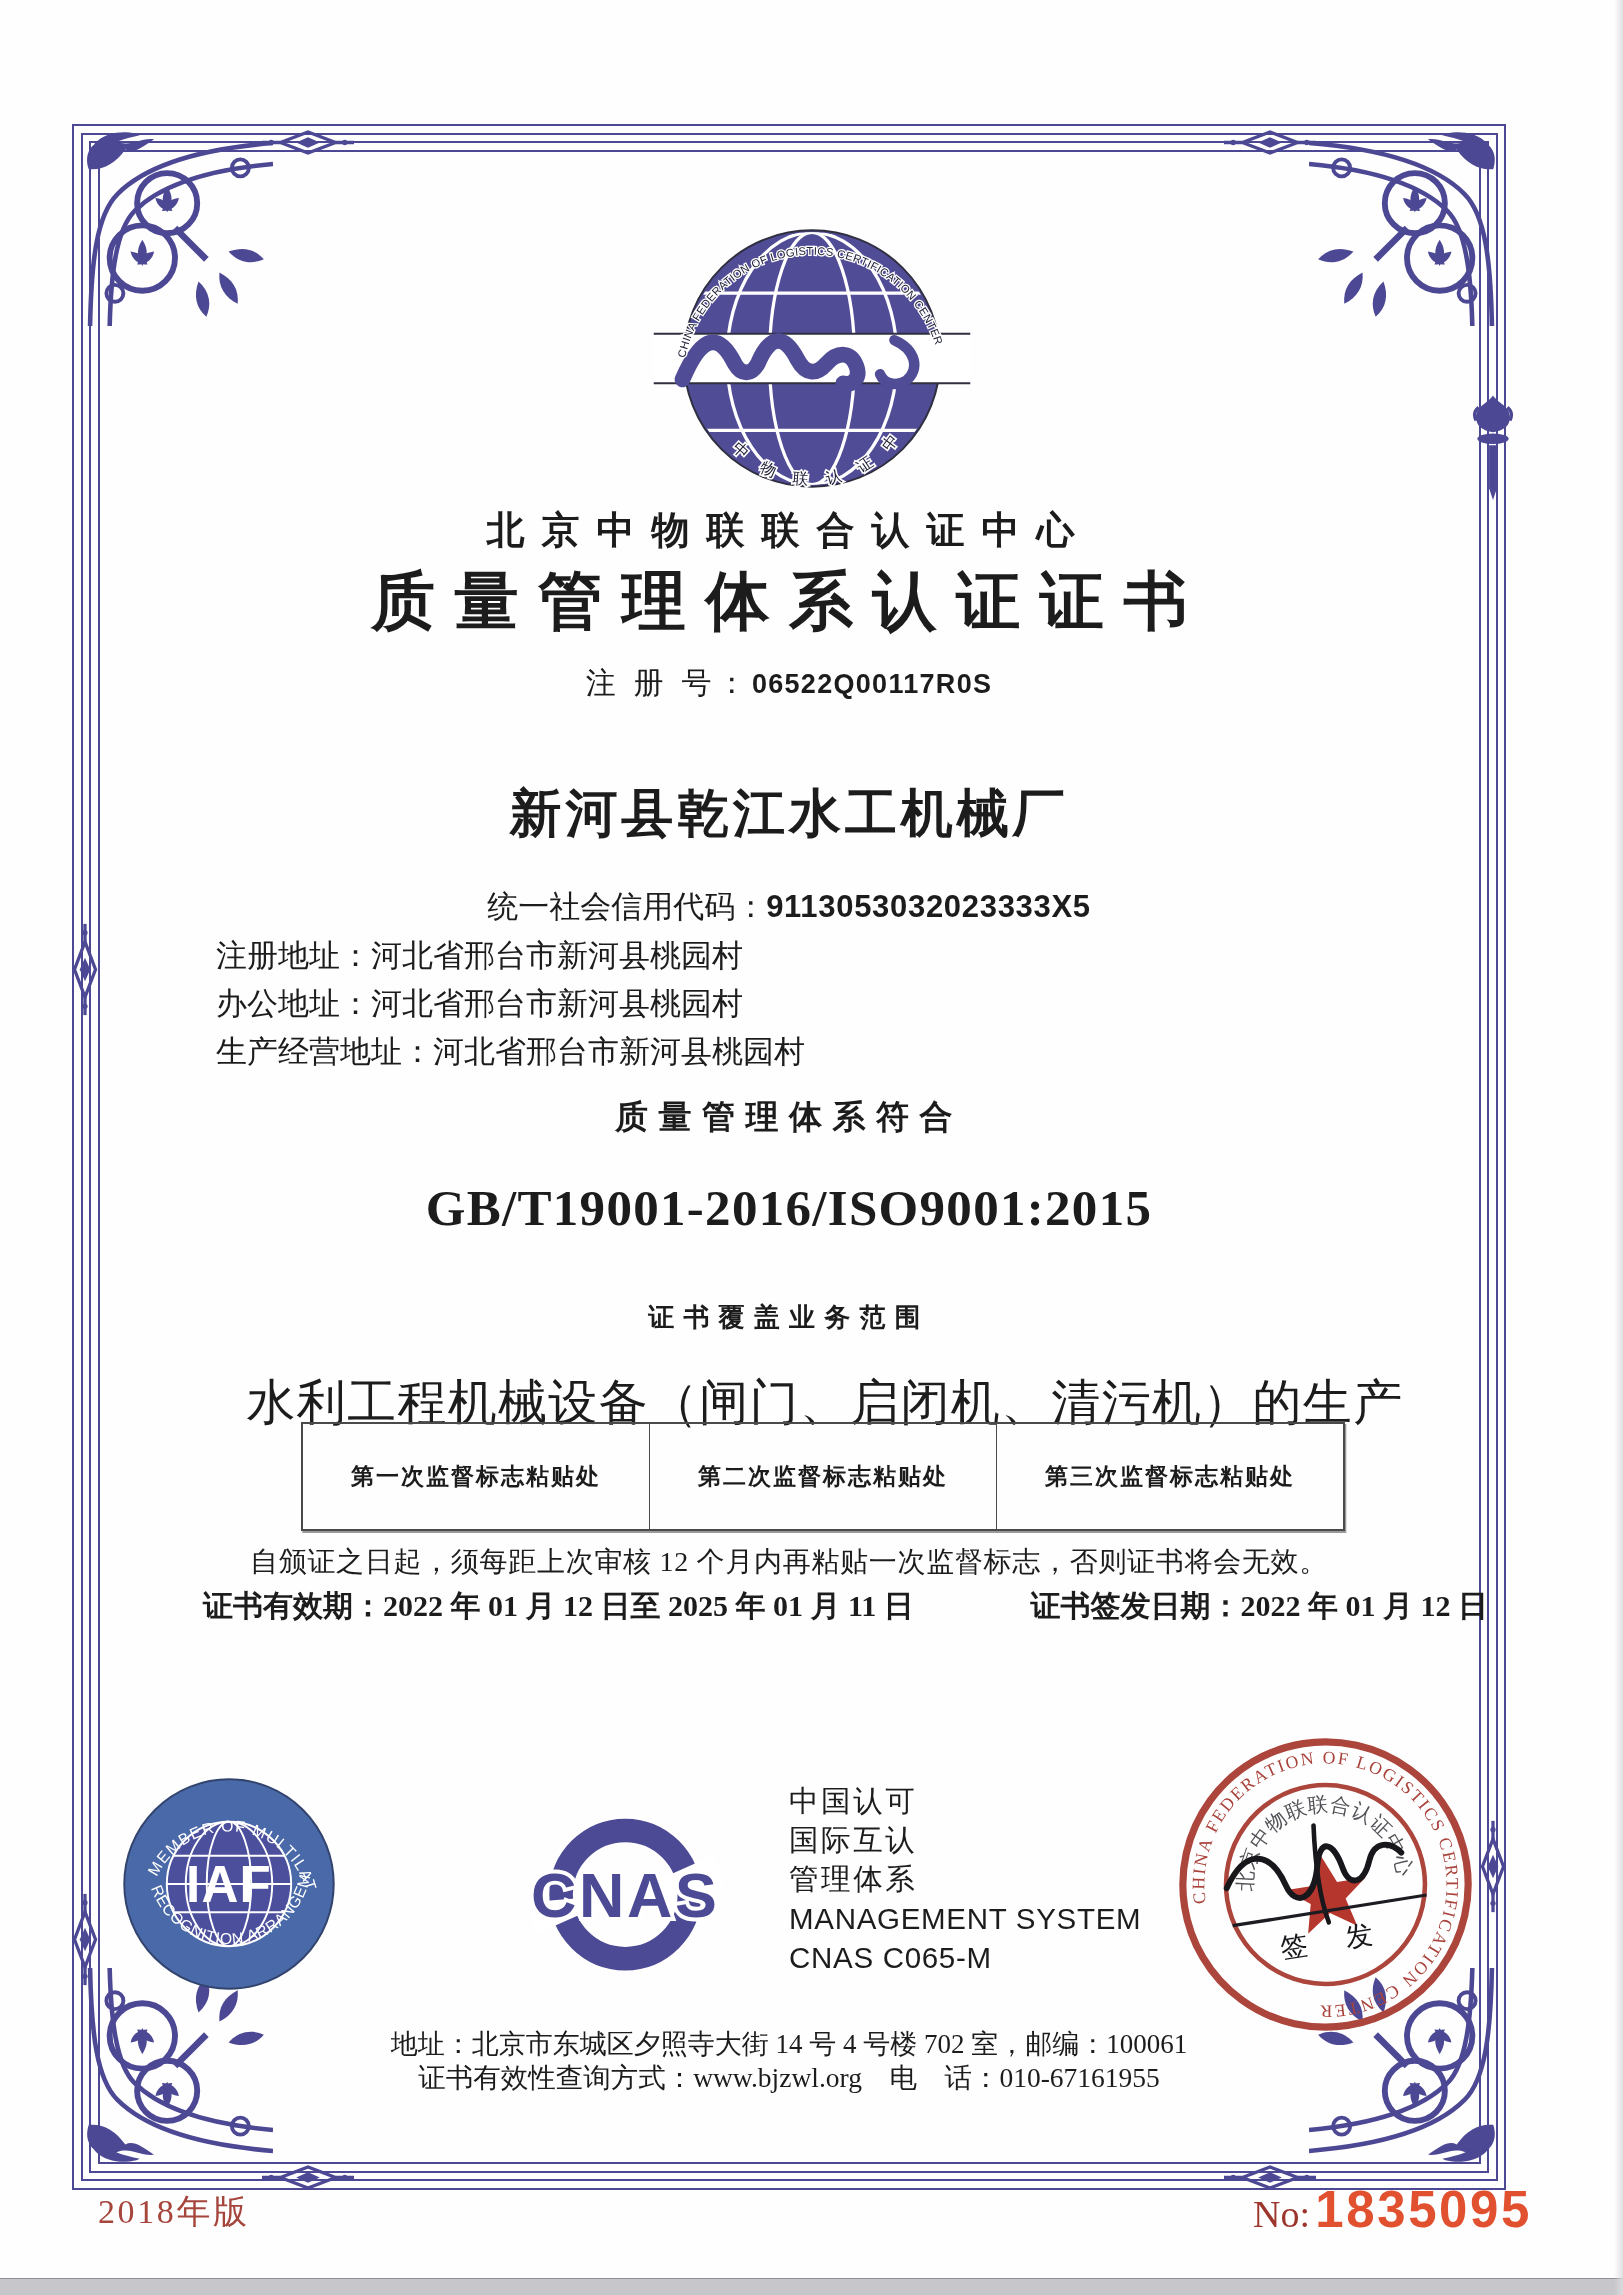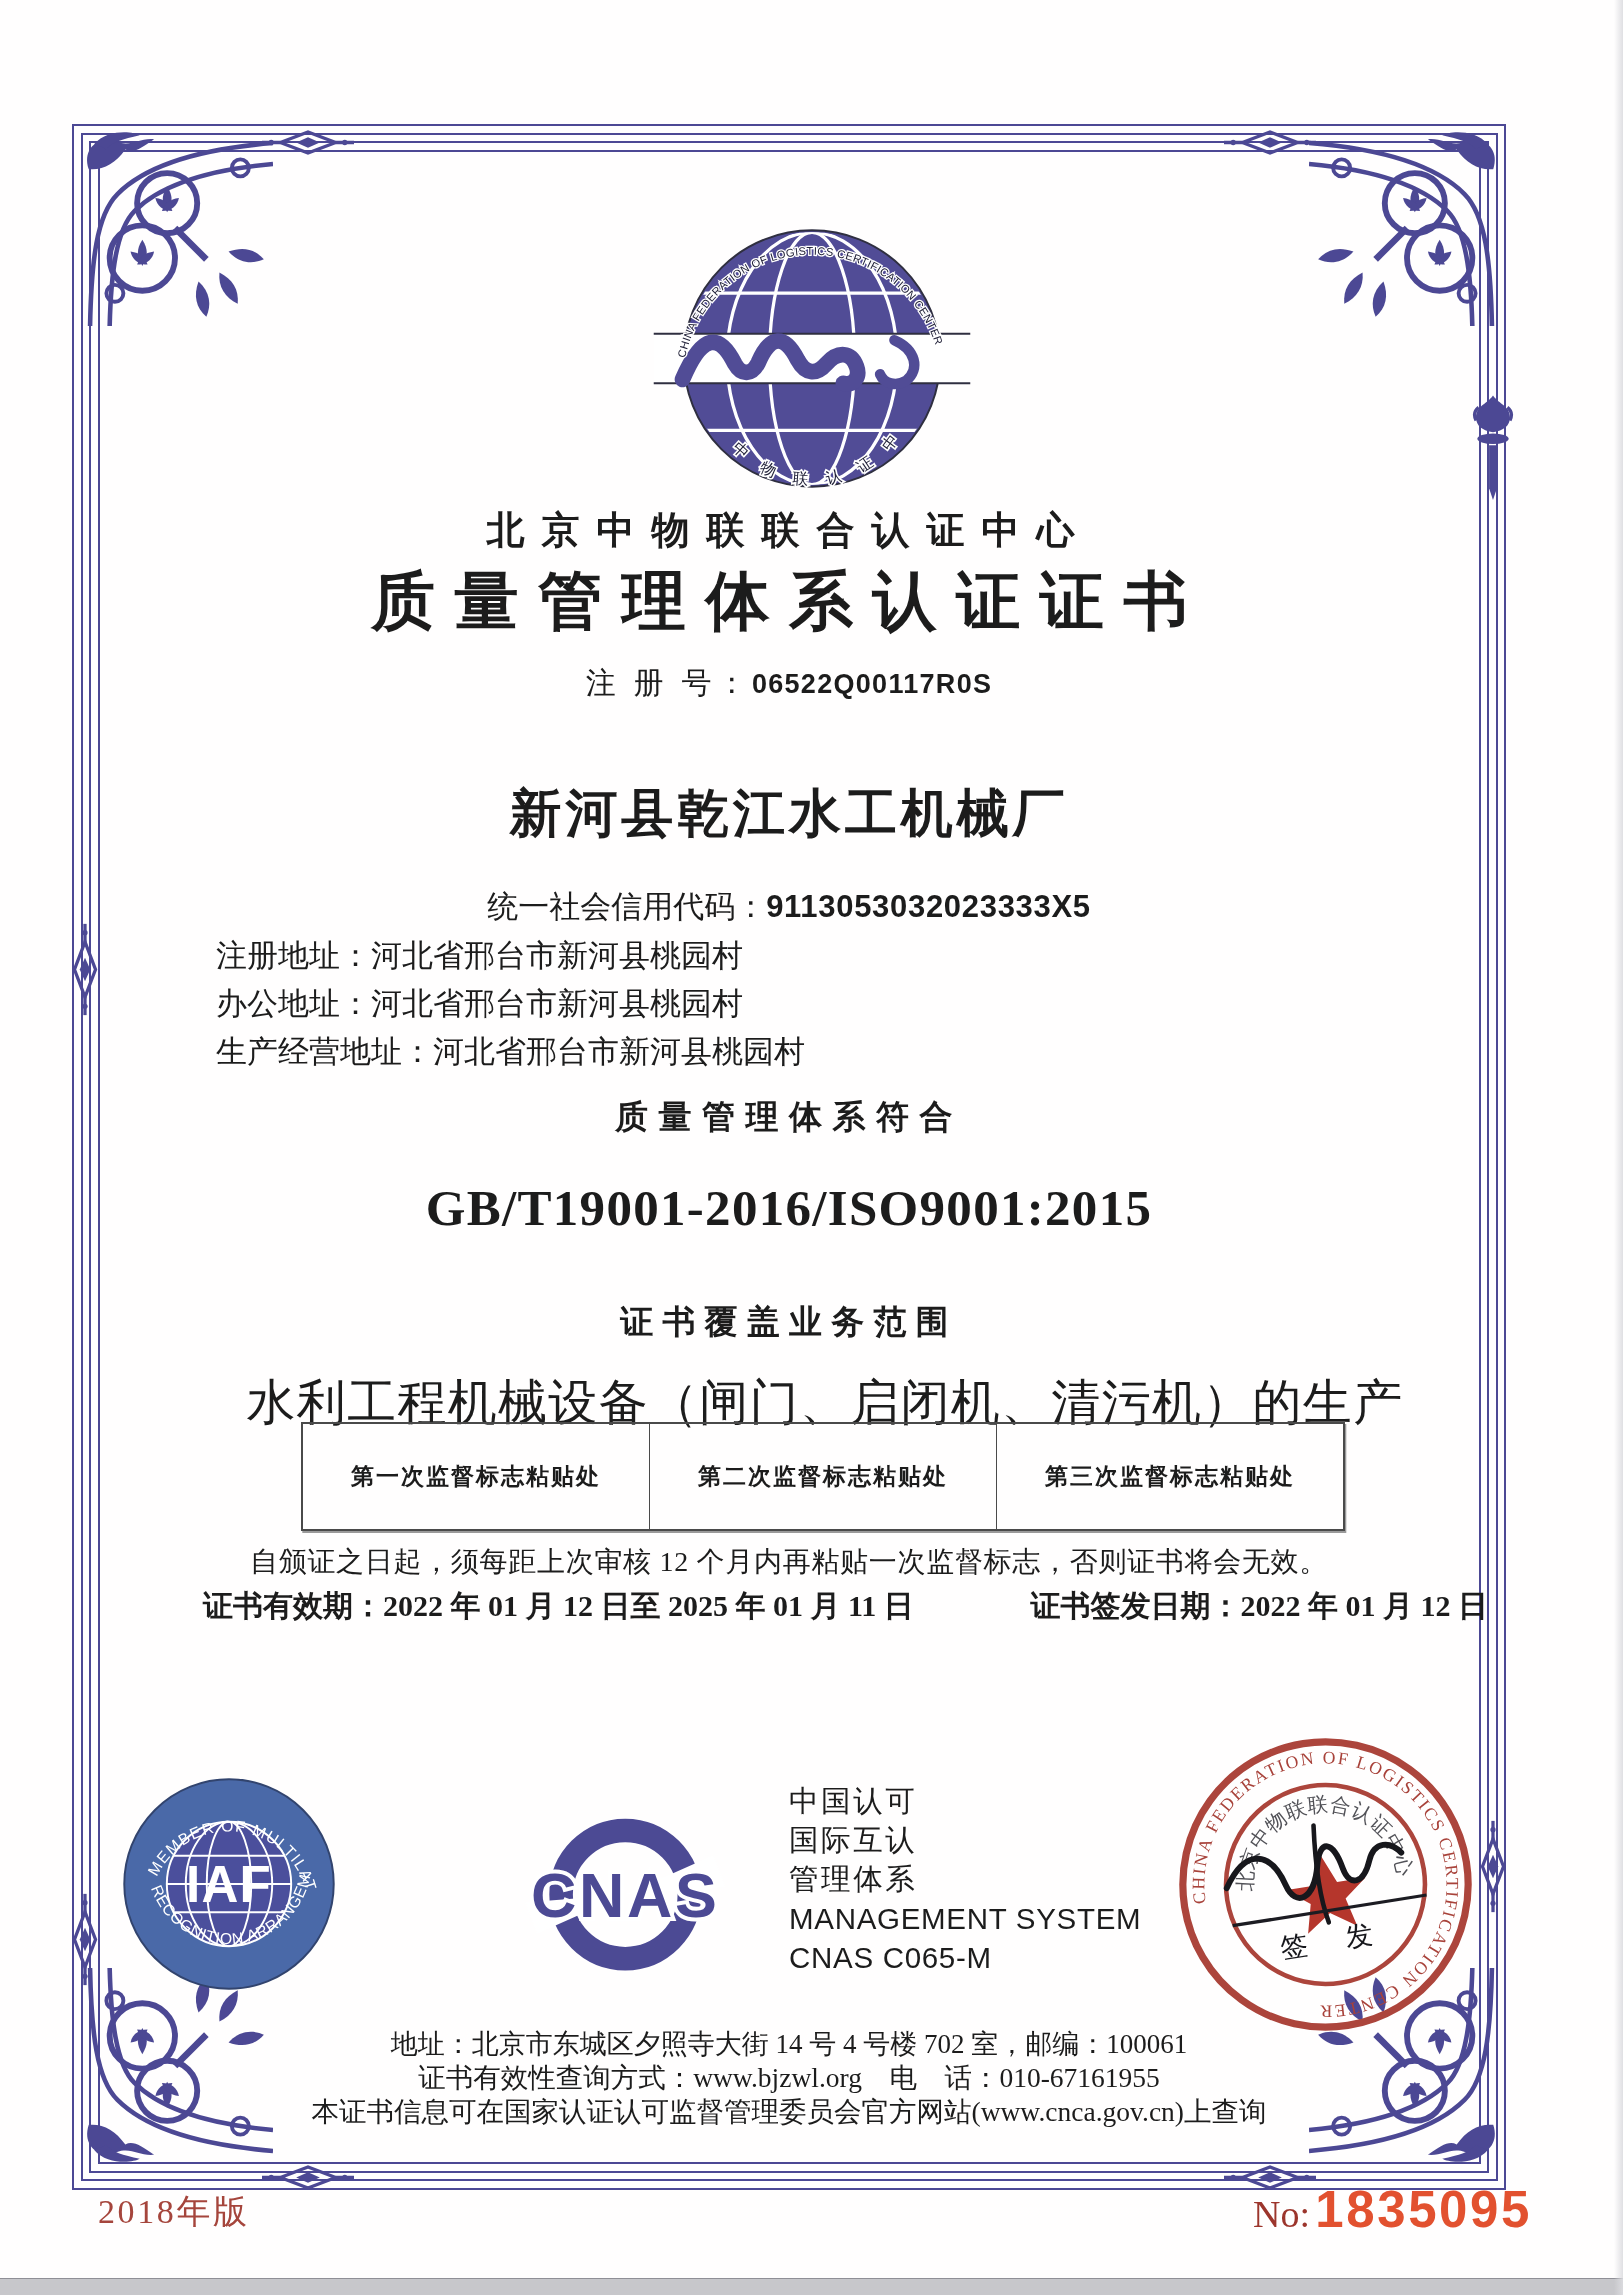--- a/index.html
+++ b/index.html
@@ -20,21 +20,21 @@
   .issuer{top:505px;font-size:38px;font-weight:bold;letter-spacing:17px;}
   .title{top:558px;font-size:64px;font-weight:bold;letter-spacing:19.6px;}
   .regline{top:663px;font-size:30px;letter-spacing:5.2px;}
   .regno{font-family:"Liberation Sans","DejaVu Sans",sans-serif;font-weight:bold;font-size:27px;letter-spacing:1.3px;}
   .company{top:779px;font-size:52px;font-weight:bold;letter-spacing:3.9px;}
   .credit{top:886px;font-size:31px;}
   .creditv{font-family:"Liberation Sans","DejaVu Sans",sans-serif;font-weight:bold;letter-spacing:0.7px;}
   .addr{left:216px;width:1179px;text-align:left;font-size:31px;}
   .conform{top:1095px;font-size:33px;font-weight:bold;letter-spacing:10.5px;}
   .gbt{top:1179px;font-size:51px;font-weight:bold;letter-spacing:1.3px;font-family:"Liberation Serif","DejaVu Serif",serif;}
-  .scopetitle{top:1300px;font-size:33px;font-weight:bold;letter-spacing:9.2px;}
+  .scopetitle{top:1300px;font-size:26px;font-weight:bold;letter-spacing:9.2px;}
   .scope{top:1370px;font-size:49px;letter-spacing:1.3px;padding-left:36px;}
   .suptable{left:301px;top:1422px;width:1040px;height:105px;border:2px solid #4a4a4a;
             box-shadow:1.3px 2px 0 #9a9a9a;display:flex;}
   .supcell{flex:1;display:flex;align-items:center;justify-content:center;
            font-size:23px;font-weight:bold;letter-spacing:2px;border-left:1.3px solid #4a4a4a;}
   .supcell:first-child{border-left:none;}
   .note{top:1543px;font-size:28px;letter-spacing:0.7px;}
   .dates{top:1586px;left:203px;width:1285px;display:flex;justify-content:space-between;
          font-size:30px;font-weight:bold;}
   .acc-lines{left:789px;top:1782px;width:406px;text-align:left;}
@@ -271,21 +271,20 @@
         <path stroke-width="9" d="M-150,-18 C-110,-78 -74,-60 -60,-8 C-50,28 -20,20 -8,-30 C2,-72 22,-64 30,-20 C36,10 58,8 72,-26 C84,-54 108,-50 122,-30"></path>
         <path stroke-width="7" d="M-4,-92 C-10,-40 -12,20 -4,58"></path>
       </g>
       <line x1="-150" y1="40" x2="150" y2="40" stroke="#1c1c22" stroke-width="5"></line>
       <text x="0" y="100" font-size="42" letter-spacing="24" fill="#17171c" text-anchor="middle">签 发</text>
     </svg>
   </div>
 
   <div class="abs ctr contact1">地址：北京市东城区夕照寺大街 14 号 4 号楼 702 室，邮编：100061</div>
   <div class="abs ctr contact2">证书有效性查询方式：www.bjzwl.org　电　话：010-67161955</div>
-  <div class="abs ctr contact3">本证书信息可在国家认证认可监督管理委员会官方网站(www.cnca.gov.cn)上查询</div>
 
   <div class="abs edition">2018年版</div>
   <div class="abs serial">
     <span class="no">No:</span>
     <span class="num">1835095</span>
   </div>
 
   <div class="abs graystrip"></div>
   <div class="abs edgeshadow"></div>
 </div>

